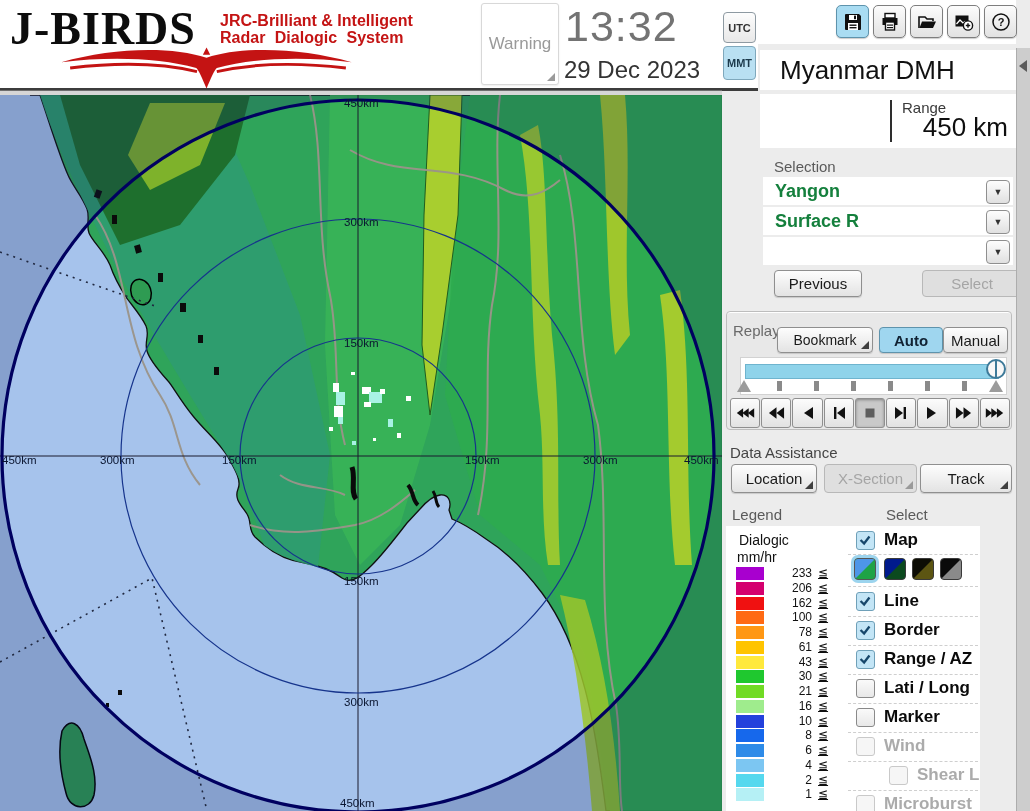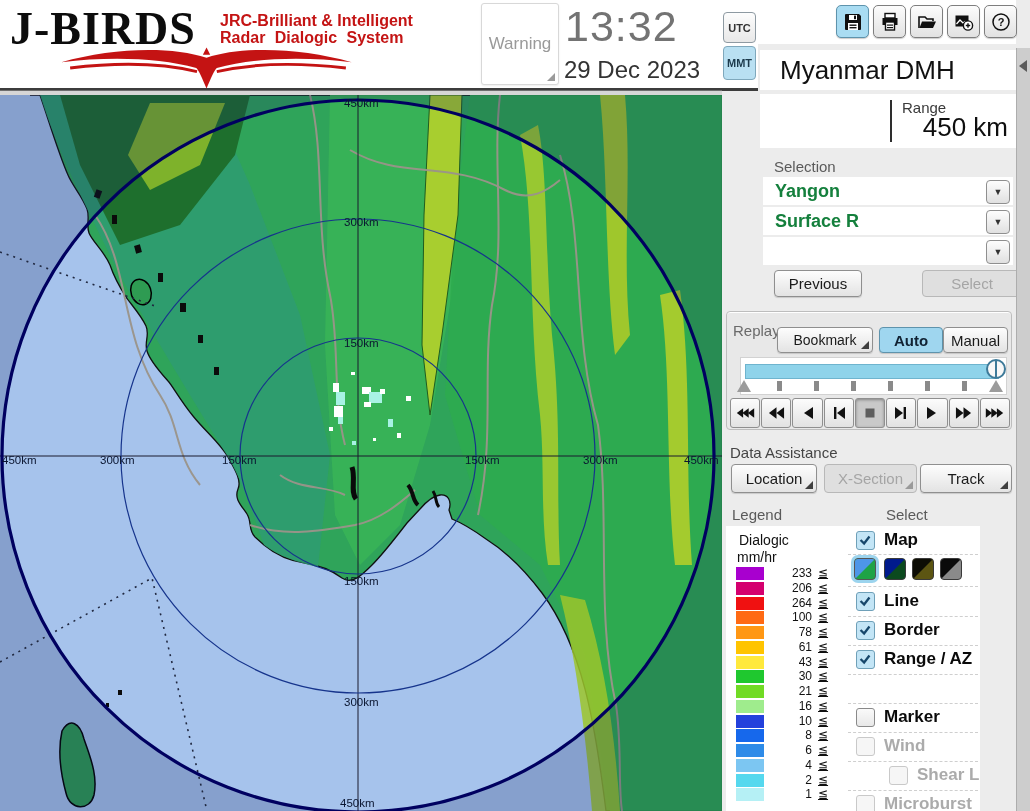--- a/index.html
+++ b/index.html
@@ -451,21 +451,21 @@
   <div class="legend-t1">Dialogic</div>
   <div class="legend-t2">mm/hr</div>
 
   <div class="lg-swatch" style="top: 41px; background-color: rgb(168, 0, 207);"></div>
   <span class="lg-val" style="top:41px;">233</span>
   <span class="lg-op" style="top:41px;">≦</span>
   <div class="lg-swatch" style="top: 55.7px; background-color: rgb(212, 0, 110);"></div>
   <span class="lg-val" style="top:55.7px;">206</span>
   <span class="lg-op" style="top:55.7px;">≦</span>
   <div class="lg-swatch" style="top: 70.5px; background-color: rgb(240, 17, 17);"></div>
-  <span class="lg-val" style="top:70.5px;">264</span>
+  <span class="lg-val" style="top:70.5px;">162</span>
   <span class="lg-op" style="top:70.5px;">≦</span>
   <div class="lg-swatch" style="top: 85.2px; background-color: rgb(255, 106, 20);"></div>
   <span class="lg-val" style="top:85.2px;">100</span>
   <span class="lg-op" style="top:85.2px;">≦</span>
   <div class="lg-swatch" style="top: 100px; background-color: rgb(255, 151, 20);"></div>
   <span class="lg-val" style="top:100px;">78</span>
   <span class="lg-op" style="top:100px;">≦</span>
   <div class="lg-swatch" style="top: 114.7px; background-color: rgb(255, 196, 0);"></div>
   <span class="lg-val" style="top:114.7px;">61</span>
   <span class="lg-op" style="top:114.7px;">≦</span>
@@ -547,20 +547,24 @@
   <div class="ov-sep" style="top:119px;"></div>
   <div class="ov-row" style="top:120px;">
     <span class="cb on">
       <svg width="16" height="16" viewBox="0 0 18 18">
           <polyline points="4,9 8,13 14,5" fill="none" stroke="#17476B" stroke-width="2.6"></polyline>
         </svg>
     </span>
     <span class="ov-text">Range / AZ</span>
   </div>
   <div class="ov-sep" style="top:148px;"></div>
+  <div class="ov-row" style="top:149px;">
+    <span class="cb"></span>
+    <span class="ov-text">Lati / Long</span>
+  </div>
   <div class="ov-sep" style="top:177px;"></div>
   <div class="ov-row" style="top:178px;">
     <span class="cb"></span>
     <span class="ov-text">Marker</span>
   </div>
   <div class="ov-sep" style="top:206px;"></div>
   <div class="ov-row" style="top:207px;">
     <span class="cb dis"></span>
     <span class="ov-text dis">Wind</span>
   </div>

